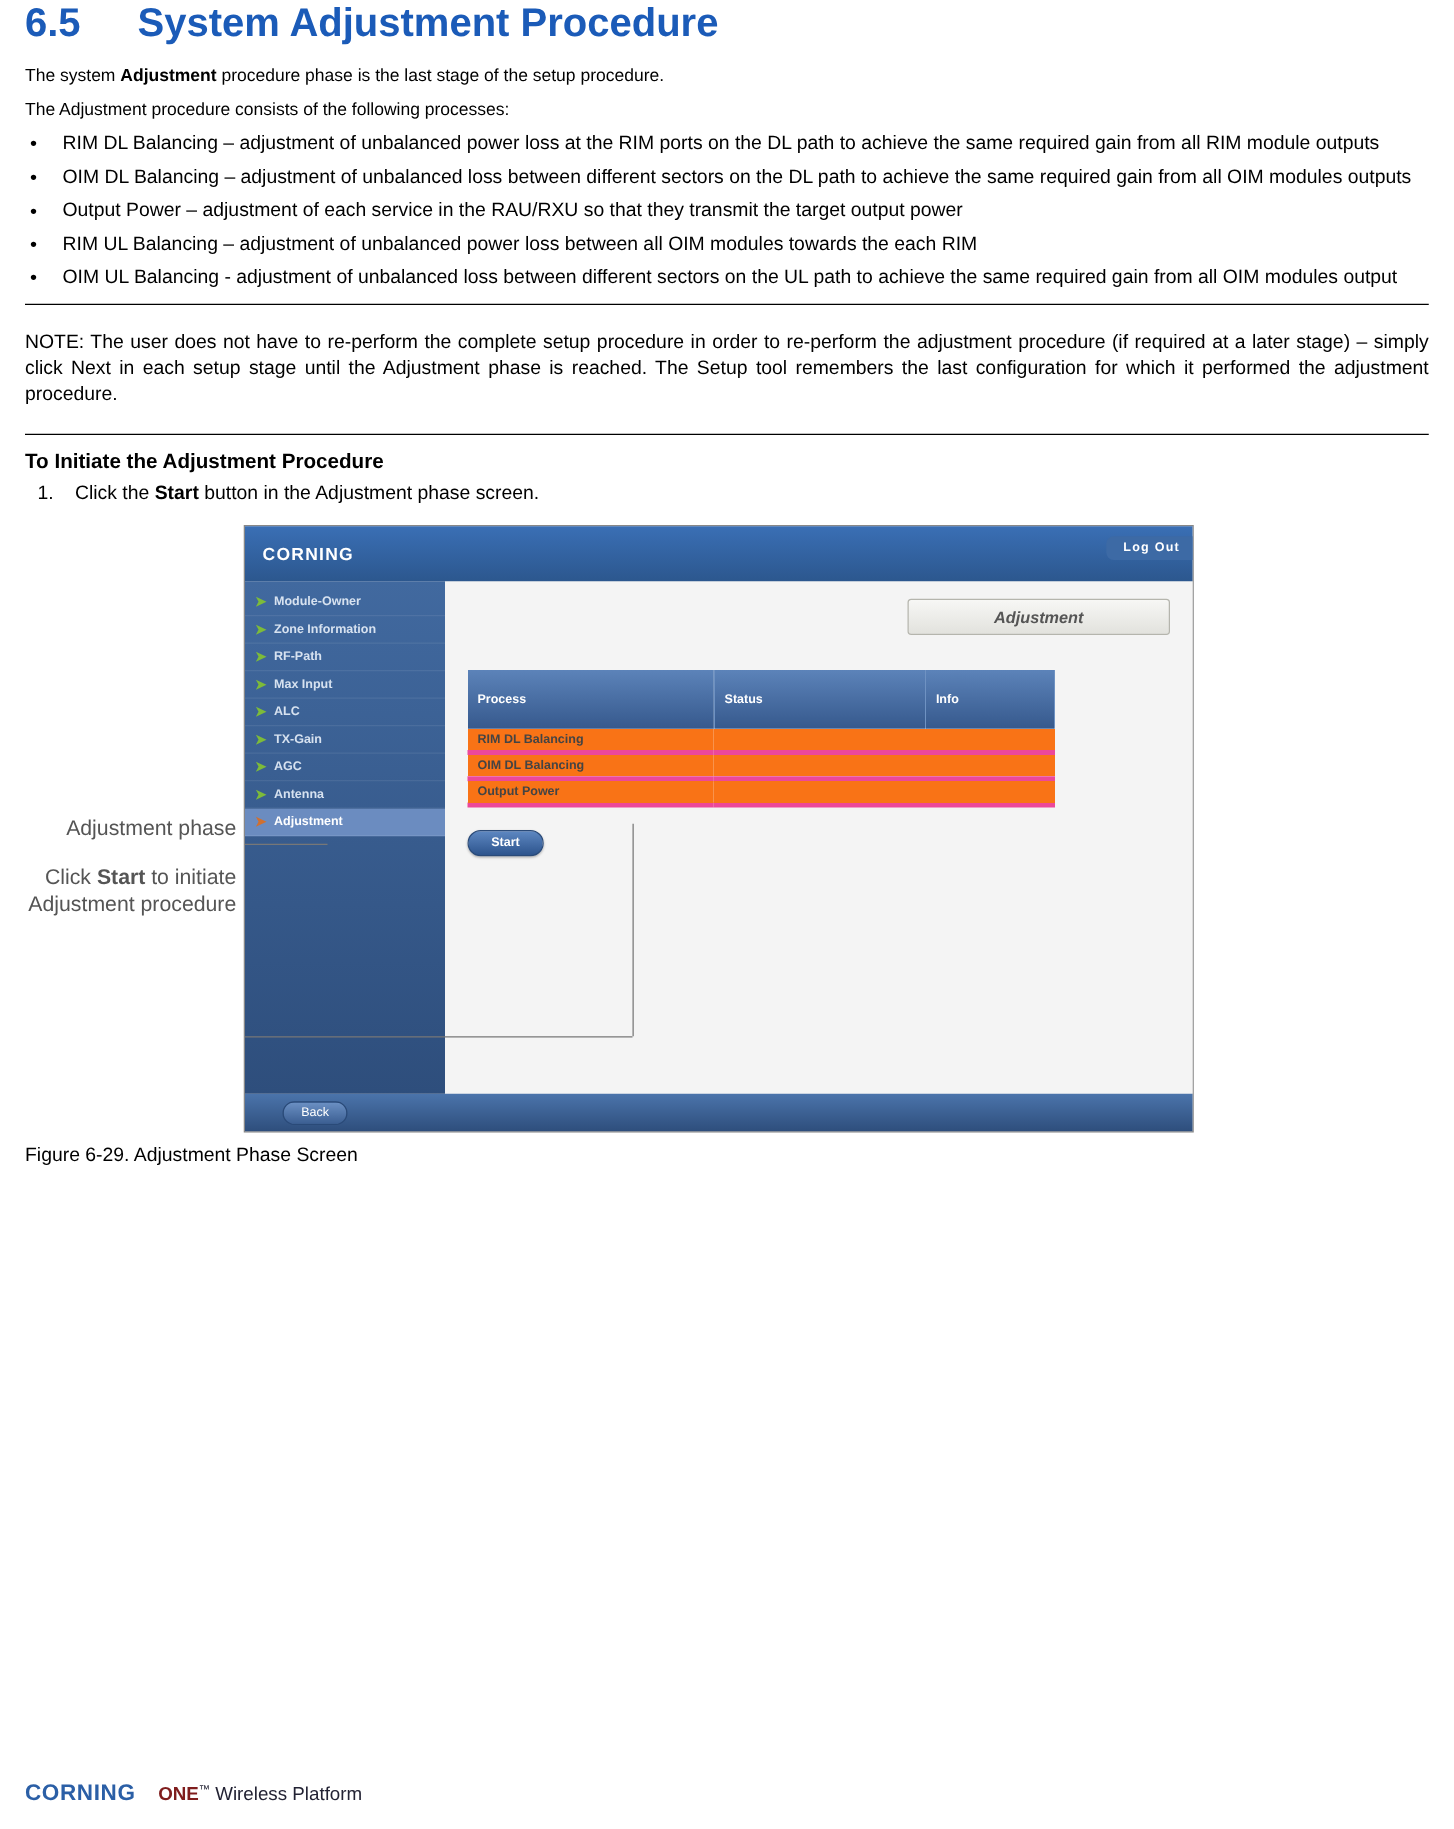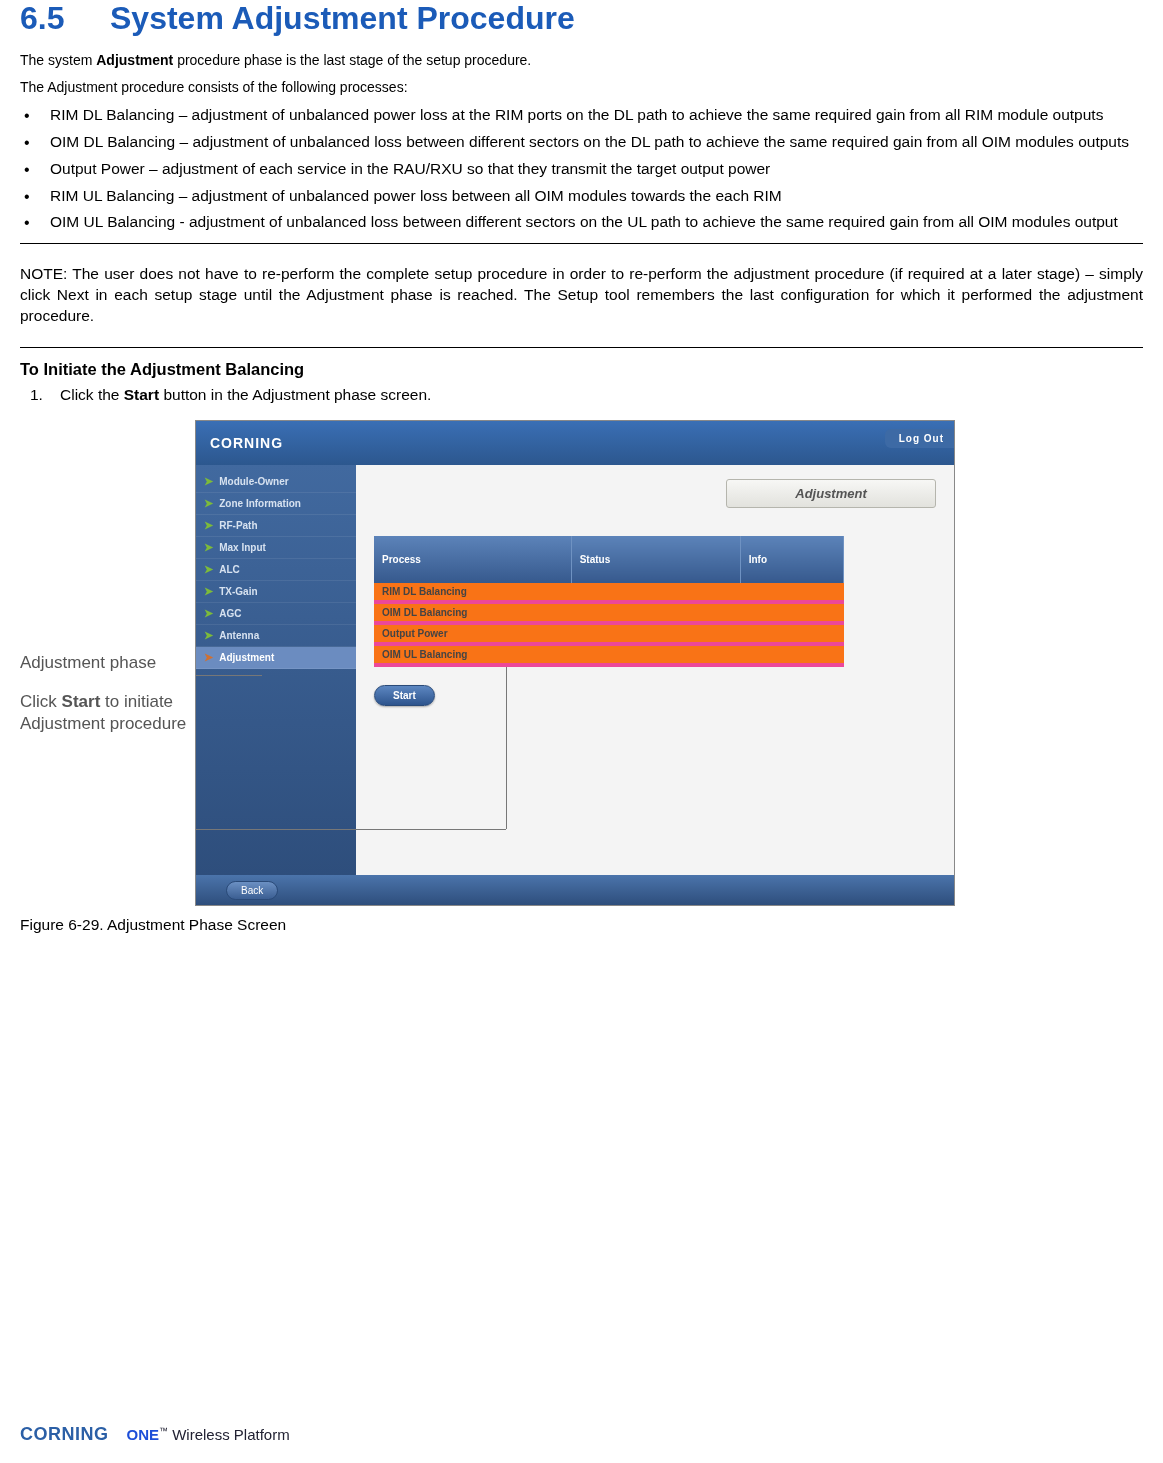--- a/index.html
+++ b/index.html
@@ -86,21 +86,21 @@
     align-items: flex-start;
     gap: 0;
     margin: 10px 0 10px 0;
   }
   .annot-col {
     width: 175px;
     font-family: Arial, sans-serif;
     color: #555;
     font-size: 17px;
     line-height: 1.25;
-    text-align: left;
+    text-align: right;
     padding-right: 6px;
     padding-top: 232px;
   }
   .annot-col .annot1 { margin-bottom: 18px; }
   .annot-col .annot2 { }
   .shot {
     width: 760px;
     border: 1px solid #888;
     background: #f4f4f4;
     font-family: Tahoma, Arial, sans-serif;
@@ -315,21 +315,21 @@
 <ul class="bullets">
   <li>RIM DL Balancing – adjustment of unbalanced power loss at the RIM ports on the DL path to achieve the same required gain from all RIM module outputs</li>
   <li>OIM DL Balancing – adjustment of unbalanced loss between different sectors on the DL path to achieve the same required gain from all OIM modules outputs</li>
   <li>Output Power – adjustment of each service in the RAU/RXU so that they transmit the target output power</li>
   <li>RIM UL Balancing –   adjustment of unbalanced power loss between all OIM modules towards the each RIM</li>
   <li>OIM UL Balancing - adjustment of unbalanced loss between different sectors on the UL path to achieve the same required gain from all OIM modules output</li>
 </ul>
 
 <div class="note-block">NOTE: The user does not have to re-perform the complete setup procedure in order to re-perform the adjustment procedure (if required at a later stage) – simply click Next in each setup stage until the Adjustment phase is reached. The Setup tool remembers the last configuration for which it performed the adjustment procedure.</div>
 
-<div class="sub-heading">To Initiate the Adjustment Balancing</div>
+<div class="sub-heading">To Initiate the Adjustment Procedure</div>
 
 <ol class="steps">
   <li data-num="1">
     <span>Click the </span><span class="bold">Start</span><span> button in the Adjustment phase screen.</span>
   </li>
 </ol>
 
 <div class="figure-wrap">
 
   <div class="annot-col">
@@ -409,25 +409,20 @@
             <tr>
                 <td>OIM DL Balancing</td>
                 <td></td>
                 <td></td>
               </tr>
             <tr>
                 <td>Output Power</td>
                 <td></td>
                 <td></td>
               </tr>
-            <tr>
-                <td>OIM UL Balancing</td>
-                <td></td>
-                <td></td>
-              </tr>
           </tbody>
         </table>
 
         <div class="btn-row">
           <span class="start-btn">Start</span>
         </div>
       </div>
     </div>
 
     <div class="app-footer">
@@ -435,16 +430,16 @@
     </div>
   </div>
 </div>
 
 <div class="fig-caption">Figure 6-29. Adjustment Phase Screen</div>
 
 <div class="page-footer">
   <div class="footer-left">
     <span class="corning-logo">CORNING</span>
     <span class="one-logo">
-      <span class="bold" style="color:#1d4ed8">ONE</span><span class="trade">™</span><span> Wireless Platform</span>
+      <span class="bold" style="color:#7f1d1d">ONE</span><span class="trade">™</span><span> Wireless Platform</span>
     </span>
   </div>
 </div>
 
 </body></html>

